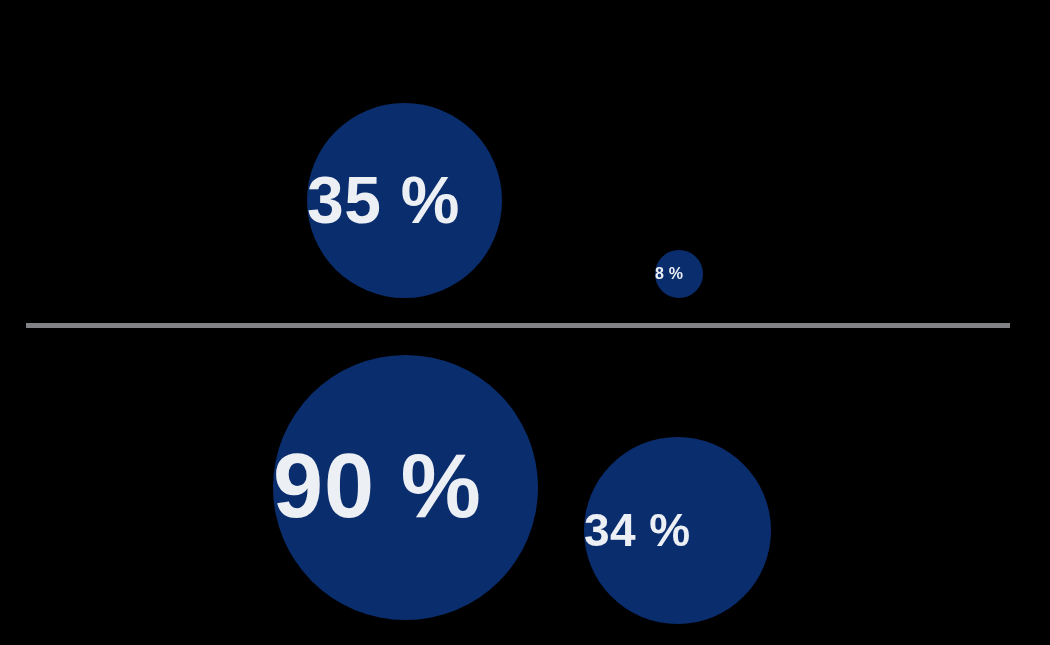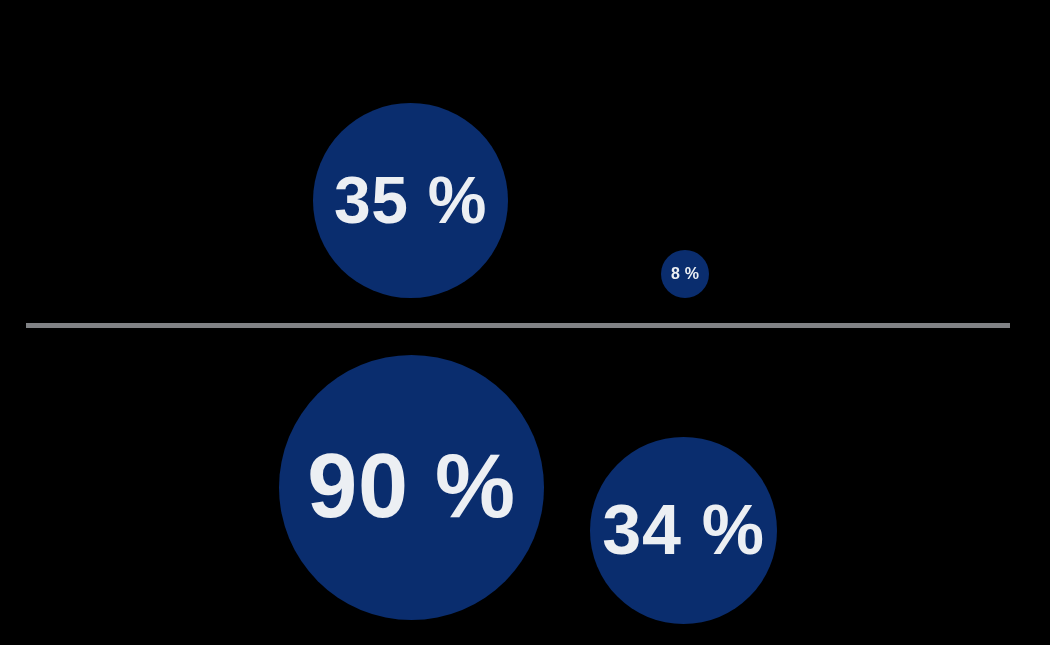--- a/index.html
+++ b/index.html
@@ -17,23 +17,22 @@
     height: 645px;
     background: #000000;
     overflow: hidden;
   }
   .bubble {
     position: absolute;
     border-radius: 50%;
     background: #0a2d6e;
     display: flex;
     align-items: center;
-    justify-content: center;
+    justify-content: flex-start;
     box-sizing: border-box;
-    margin-left: 6px;
   }
   .bubble-label {
     color: #eceff3;
     font-family: "Liberation Sans", sans-serif;
     font-weight: bold;
     line-height: 1;
     white-space: pre;
     letter-spacing: 0.01em;
     text-align: center;
     user-select: none;
@@ -70,21 +69,21 @@
     font-size: 90px;
     transform: translateY(-2px);
   }
   #bubble-bottom-secondary {
     left: 584px;
     top: 437px;
     width: 187px;
     height: 187px;
   }
   #bubble-bottom-secondary .bubble-label {
-    font-size: 70px;
+    font-size: 46px;
     transform: translateY(-1px);
   }
   #row-divider {
     position: absolute;
     left: 26px;
     top: 323px;
     width: 984px;
     height: 5px;
     background: #808285;
   }

